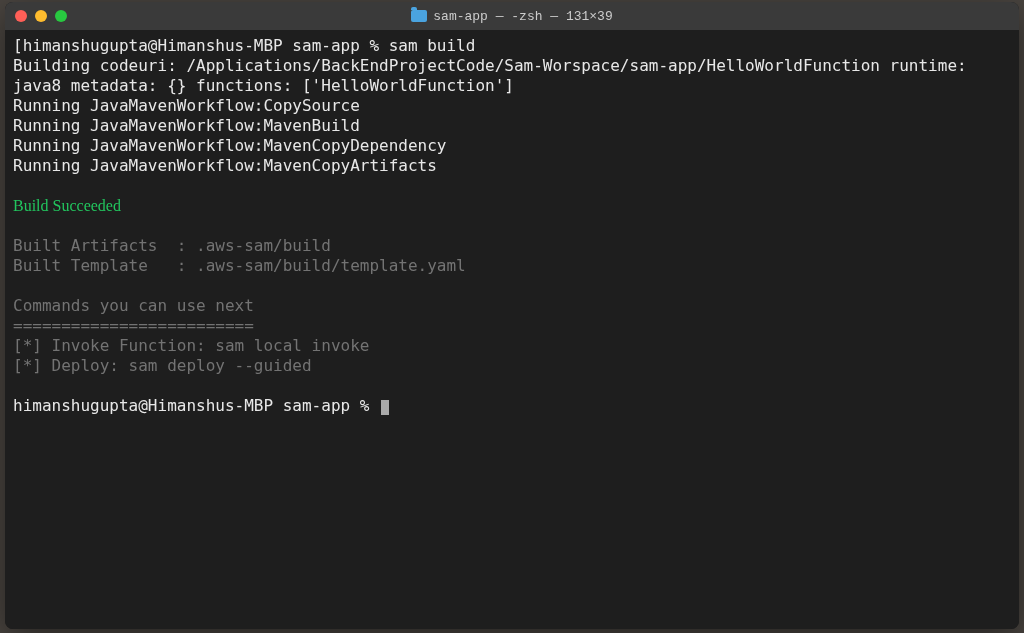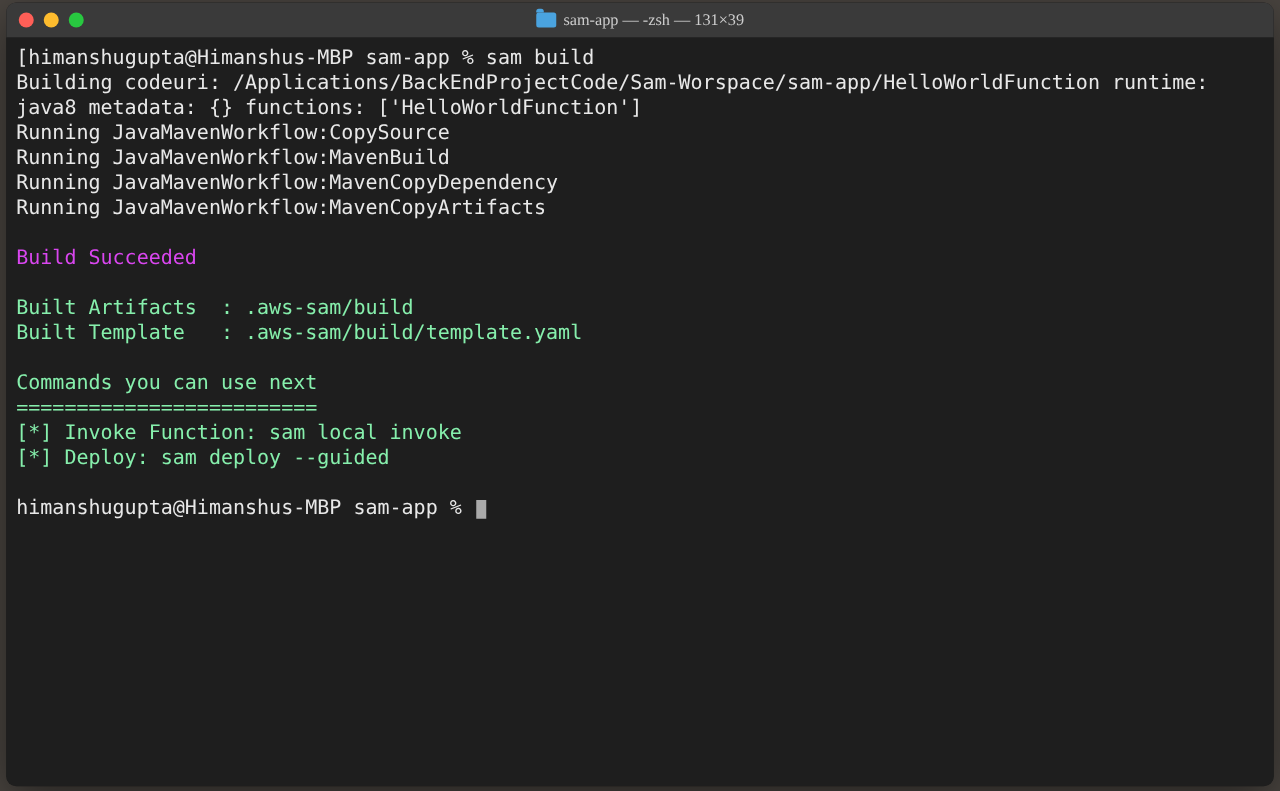--- a/index.html
+++ b/index.html
@@ -52,21 +52,21 @@
     .tl-close { background: #ff5f57; }
     .tl-min { background: #febc2e; }
     .tl-max { background: #28c840; }
     .title-content {
       margin: 0 auto;
       display: flex;
       align-items: center;
       gap: 6px;
       color: #ccc;
       font-size: 13px;
-      font-family: Liberation Serif, serif;
+      font-family: Liberation Mono, monospace;
     }
     .folder-icon {
       width: 16px;
       height: 12px;
       background: #4aa3df;
       border-radius: 2px;
       position: relative;
     }
     .folder-icon::before {
       content: '';
@@ -86,22 +86,22 @@
       line-height: 1.25;
       color: #d4d4d4;
       overflow: hidden;
       white-space: pre-wrap;
       position: relative;
     }
     .term-line {
       display: block;
     }
     .white { color: #e8e8e8; }
-    .green { color: #d946ef; }
-    .yellow { color: #86efac; }
+    .green { color: #22c55e; font-family: Liberation Serif, serif; }
+    .yellow { color: #737373; }
     .cursor {
       display: inline-block;
       width: 8px;
       height: 15px;
       background: #aaaaaa;
       vertical-align: text-bottom;
       margin-left: 2px;
     }
     .scrollbar-thumb {
       position: absolute;

